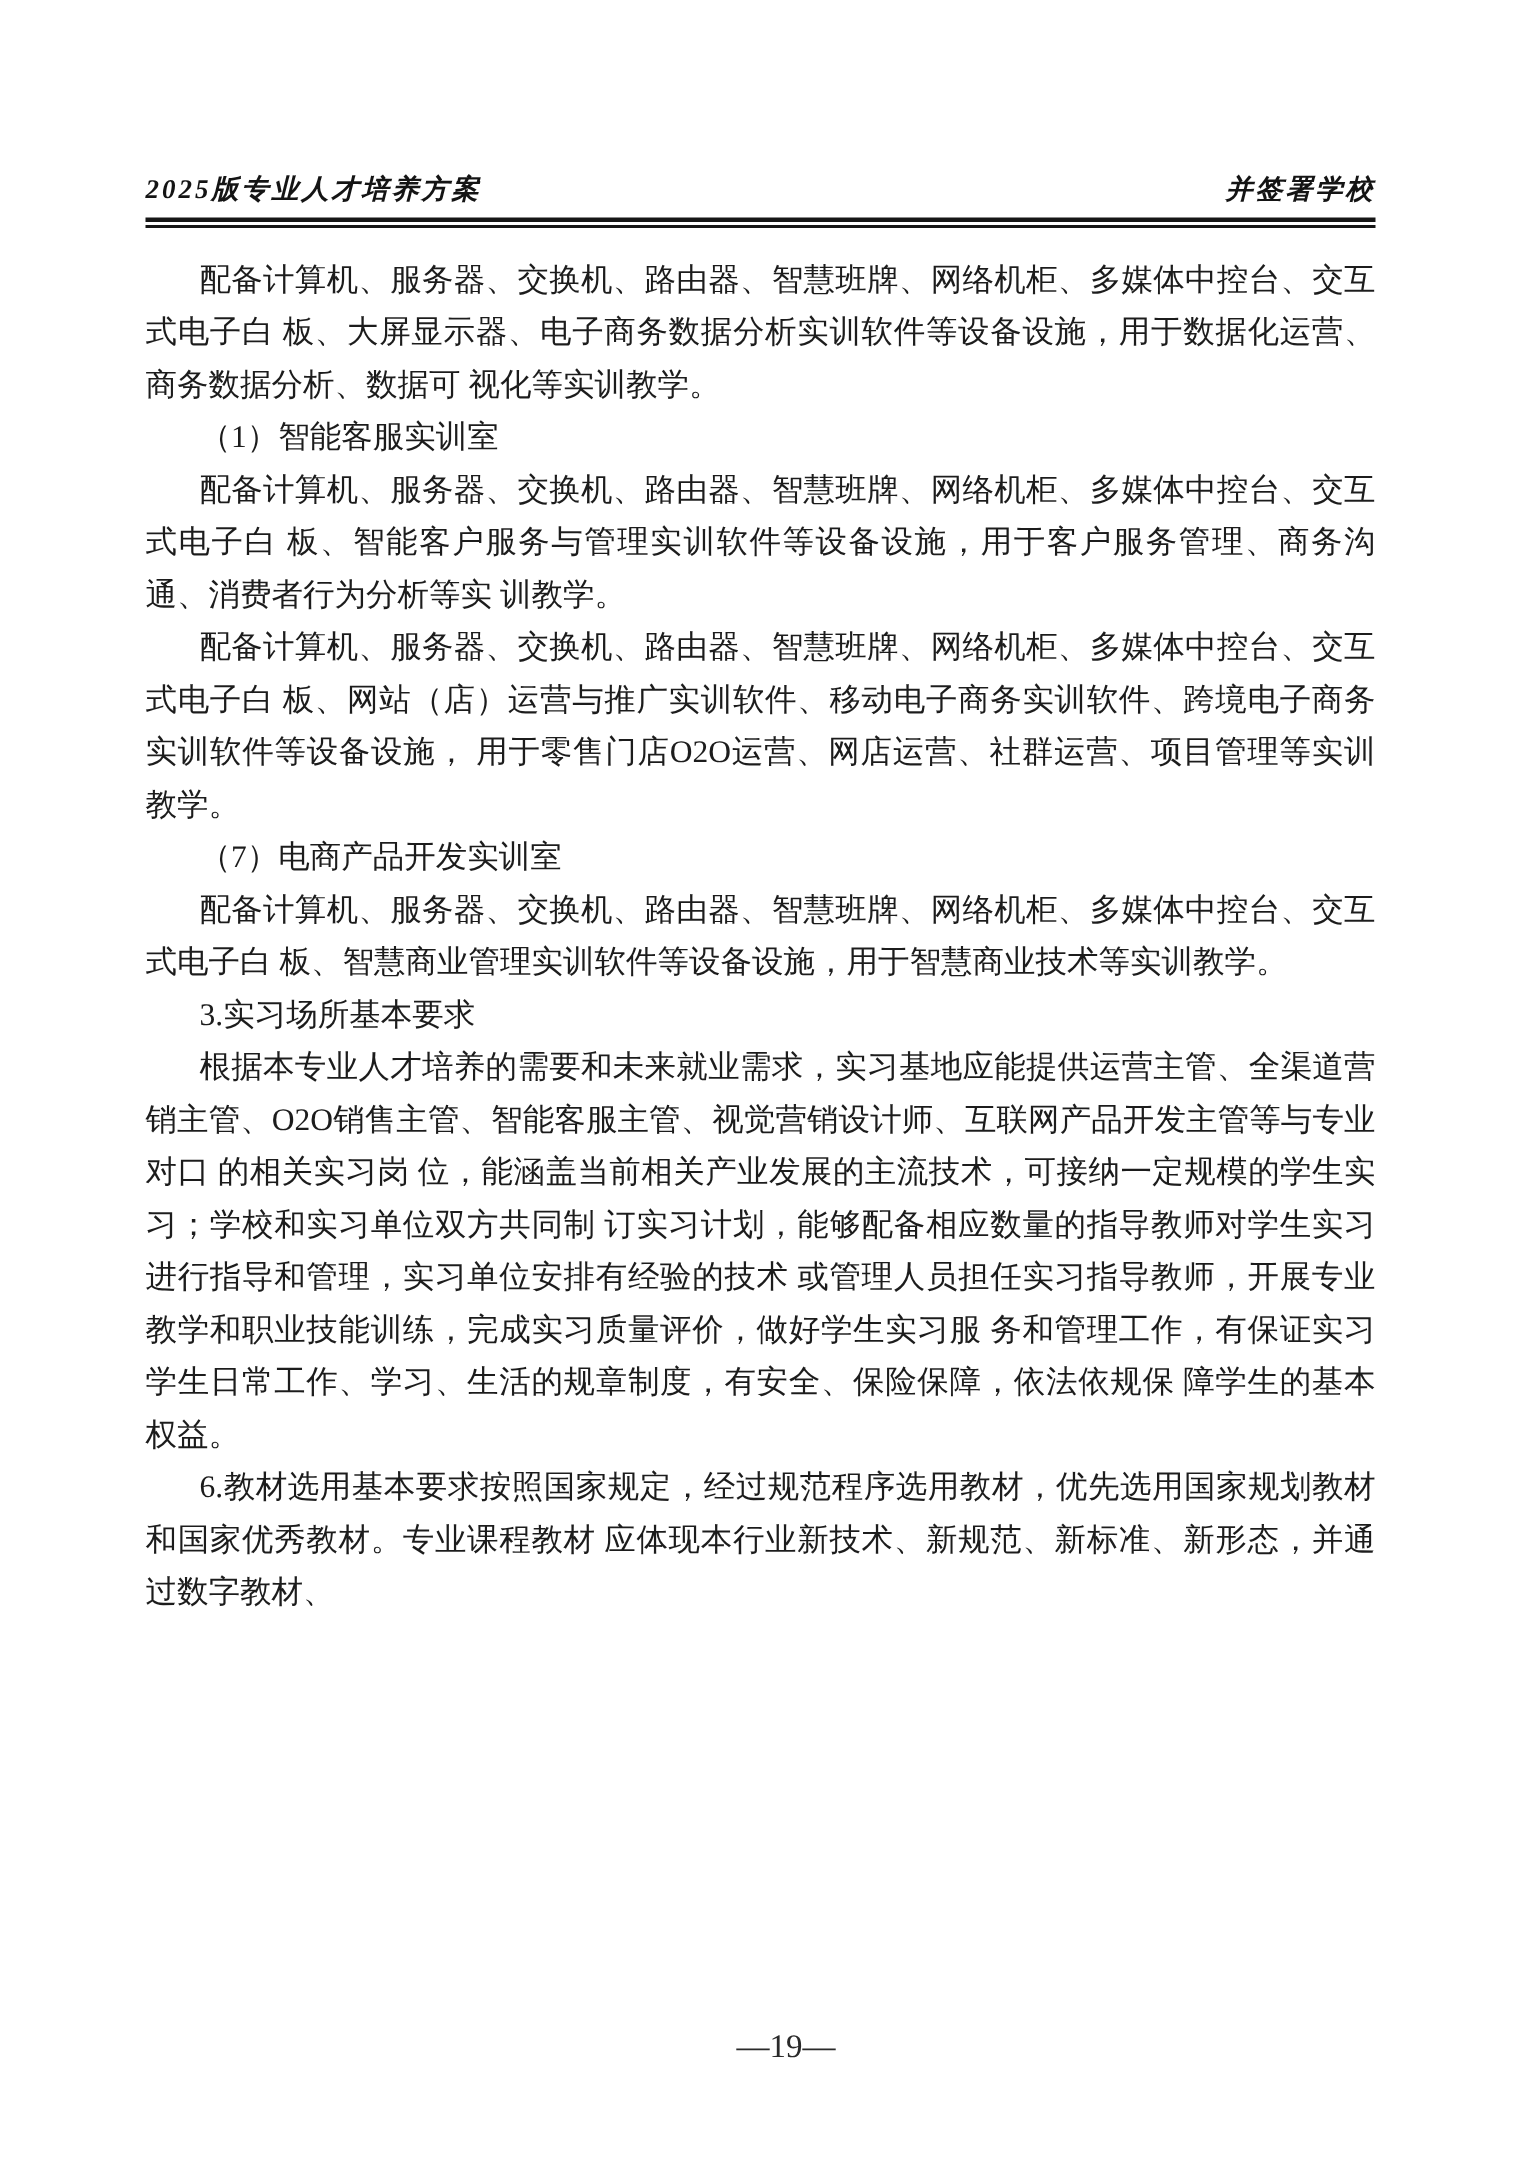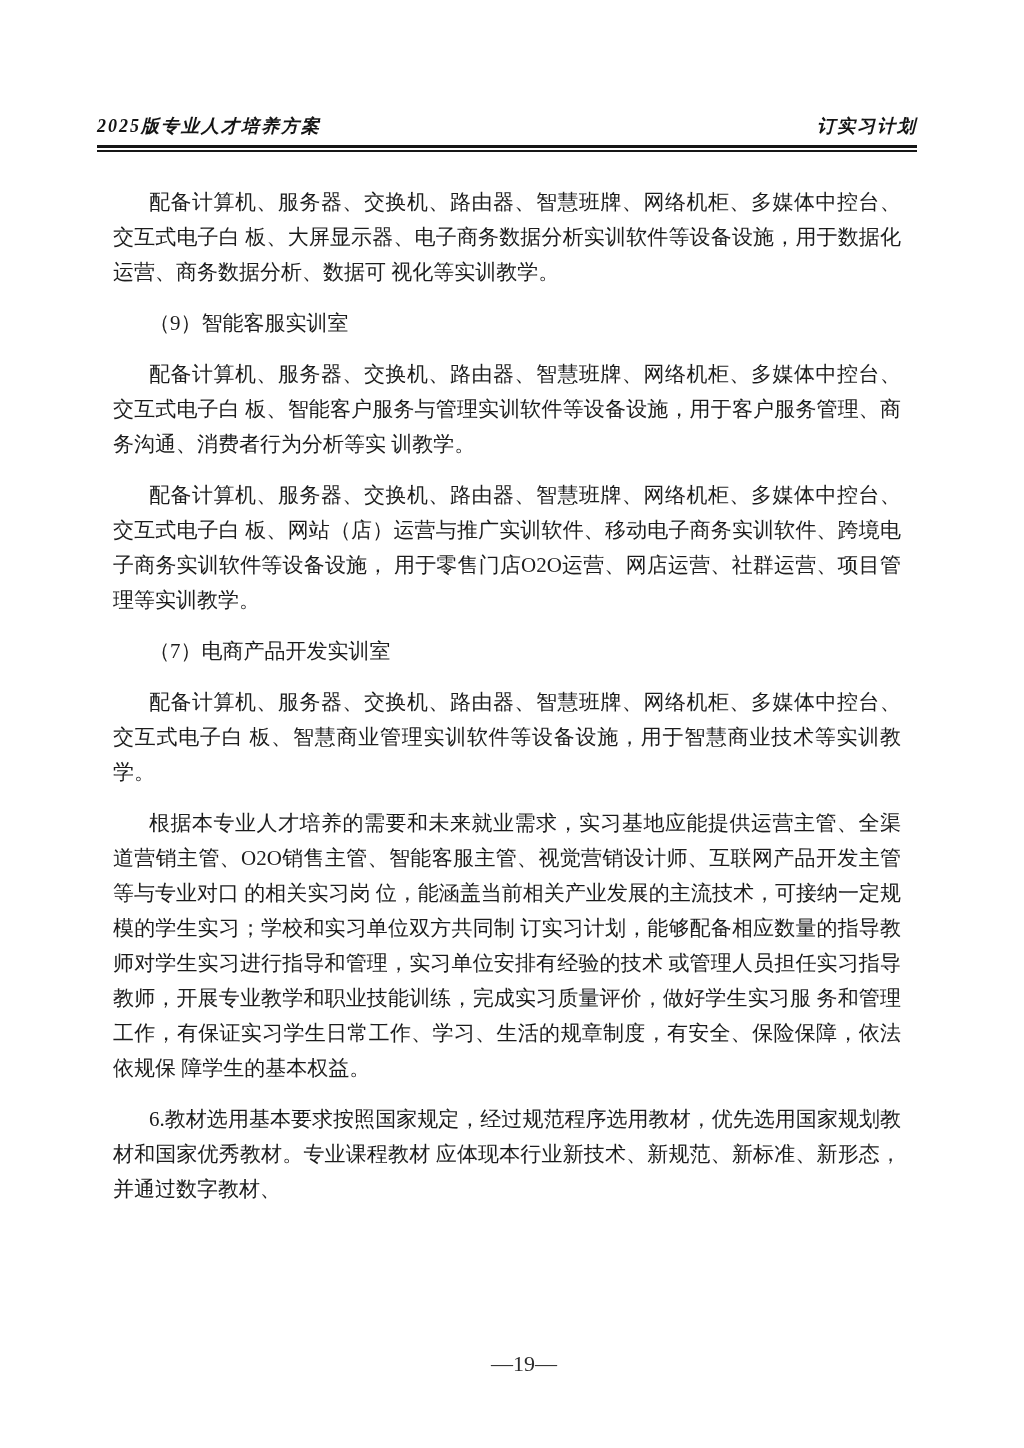--- a/index.html
+++ b/index.html
@@ -44,21 +44,21 @@
     position: absolute;
     left: 97px;
     top: 169px;
     width: 820px;
     font-size: 21px;
     line-height: 35px;
     text-align: justify;
     color: #1c1c1c;
   }
   .content p {
-    margin: 16px;
+    margin: 0;
     text-indent: 36px;
   }
   .footer {
     position: absolute;
     left: 12px;
     top: 1348px;
     width: 100%;
     text-align: center;
     font-size: 22px;
     line-height: 32px;
@@ -66,33 +66,34 @@
   }
 </style>
 </head>
 <body>
 
 <div class="page">
 
   <div class="header">
     <div class="header-row">
       <span>2025版专业人才培养方案</span>
-      <span>订实习计划</span>
+      <span>并签署学校</span>
     </div>
     <div class="rule-top"></div>
     <div class="rule-bottom"></div>
   </div>
 
   <div class="content">
     <p>配备计算机、服务器、交换机、路由器、智慧班牌、网络机柜、多媒体中控台、交互式电子白 板、大屏显示器、电子商务数据分析实训软件等设备设施，用于数据化运营、商务数据分析、数据可 视化等实训教学。</p>
-    <p>（9）智能客服实训室</p>
+    <p>（1）智能客服实训室</p>
     <p>配备计算机、服务器、交换机、路由器、智慧班牌、网络机柜、多媒体中控台、交互式电子白 板、智能客户服务与管理实训软件等设备设施，用于客户服务管理、商务沟通、消费者行为分析等实 训教学。</p>
     <p>配备计算机、服务器、交换机、路由器、智慧班牌、网络机柜、多媒体中控台、交互式电子白 板、网站（店）运营与推广实训软件、移动电子商务实训软件、跨境电子商务实训软件等设备设施， 用于零售门店O2O运营、网店运营、社群运营、项目管理等实训教学。</p>
     <p>（7）电商产品开发实训室</p>
     <p>配备计算机、服务器、交换机、路由器、智慧班牌、网络机柜、多媒体中控台、交互式电子白 板、智慧商业管理实训软件等设备设施，用于智慧商业技术等实训教学。</p>
+    <p>3.实习场所基本要求</p>
     <p>根据本专业人才培养的需要和未来就业需求，实习基地应能提供运营主管、全渠道营销主管、O2O销售主管、智能客服主管、视觉营销设计师、互联网产品开发主管等与专业对口 的相关实习岗 位，能涵盖当前相关产业发展的主流技术，可接纳一定规模的学生实习；学校和实习单位双方共同制 订实习计划，能够配备相应数量的指导教师对学生实习进行指导和管理，实习单位安排有经验的技术 或管理人员担任实习指导教师，开展专业教学和职业技能训练，完成实习质量评价，做好学生实习服 务和管理工作，有保证实习学生日常工作、学习、生活的规章制度，有安全、保险保障，依法依规保 障学生的基本权益。</p>
     <p>6.教材选用基本要求按照国家规定，经过规范程序选用教材，优先选用国家规划教材和国家优秀教材。专业课程教材 应体现本行业新技术、新规范、新标准、新形态，并通过数字教材、</p>
   </div>
 
   <div class="footer">
     <span>—19—</span>
   </div>
 
 </div>
 

